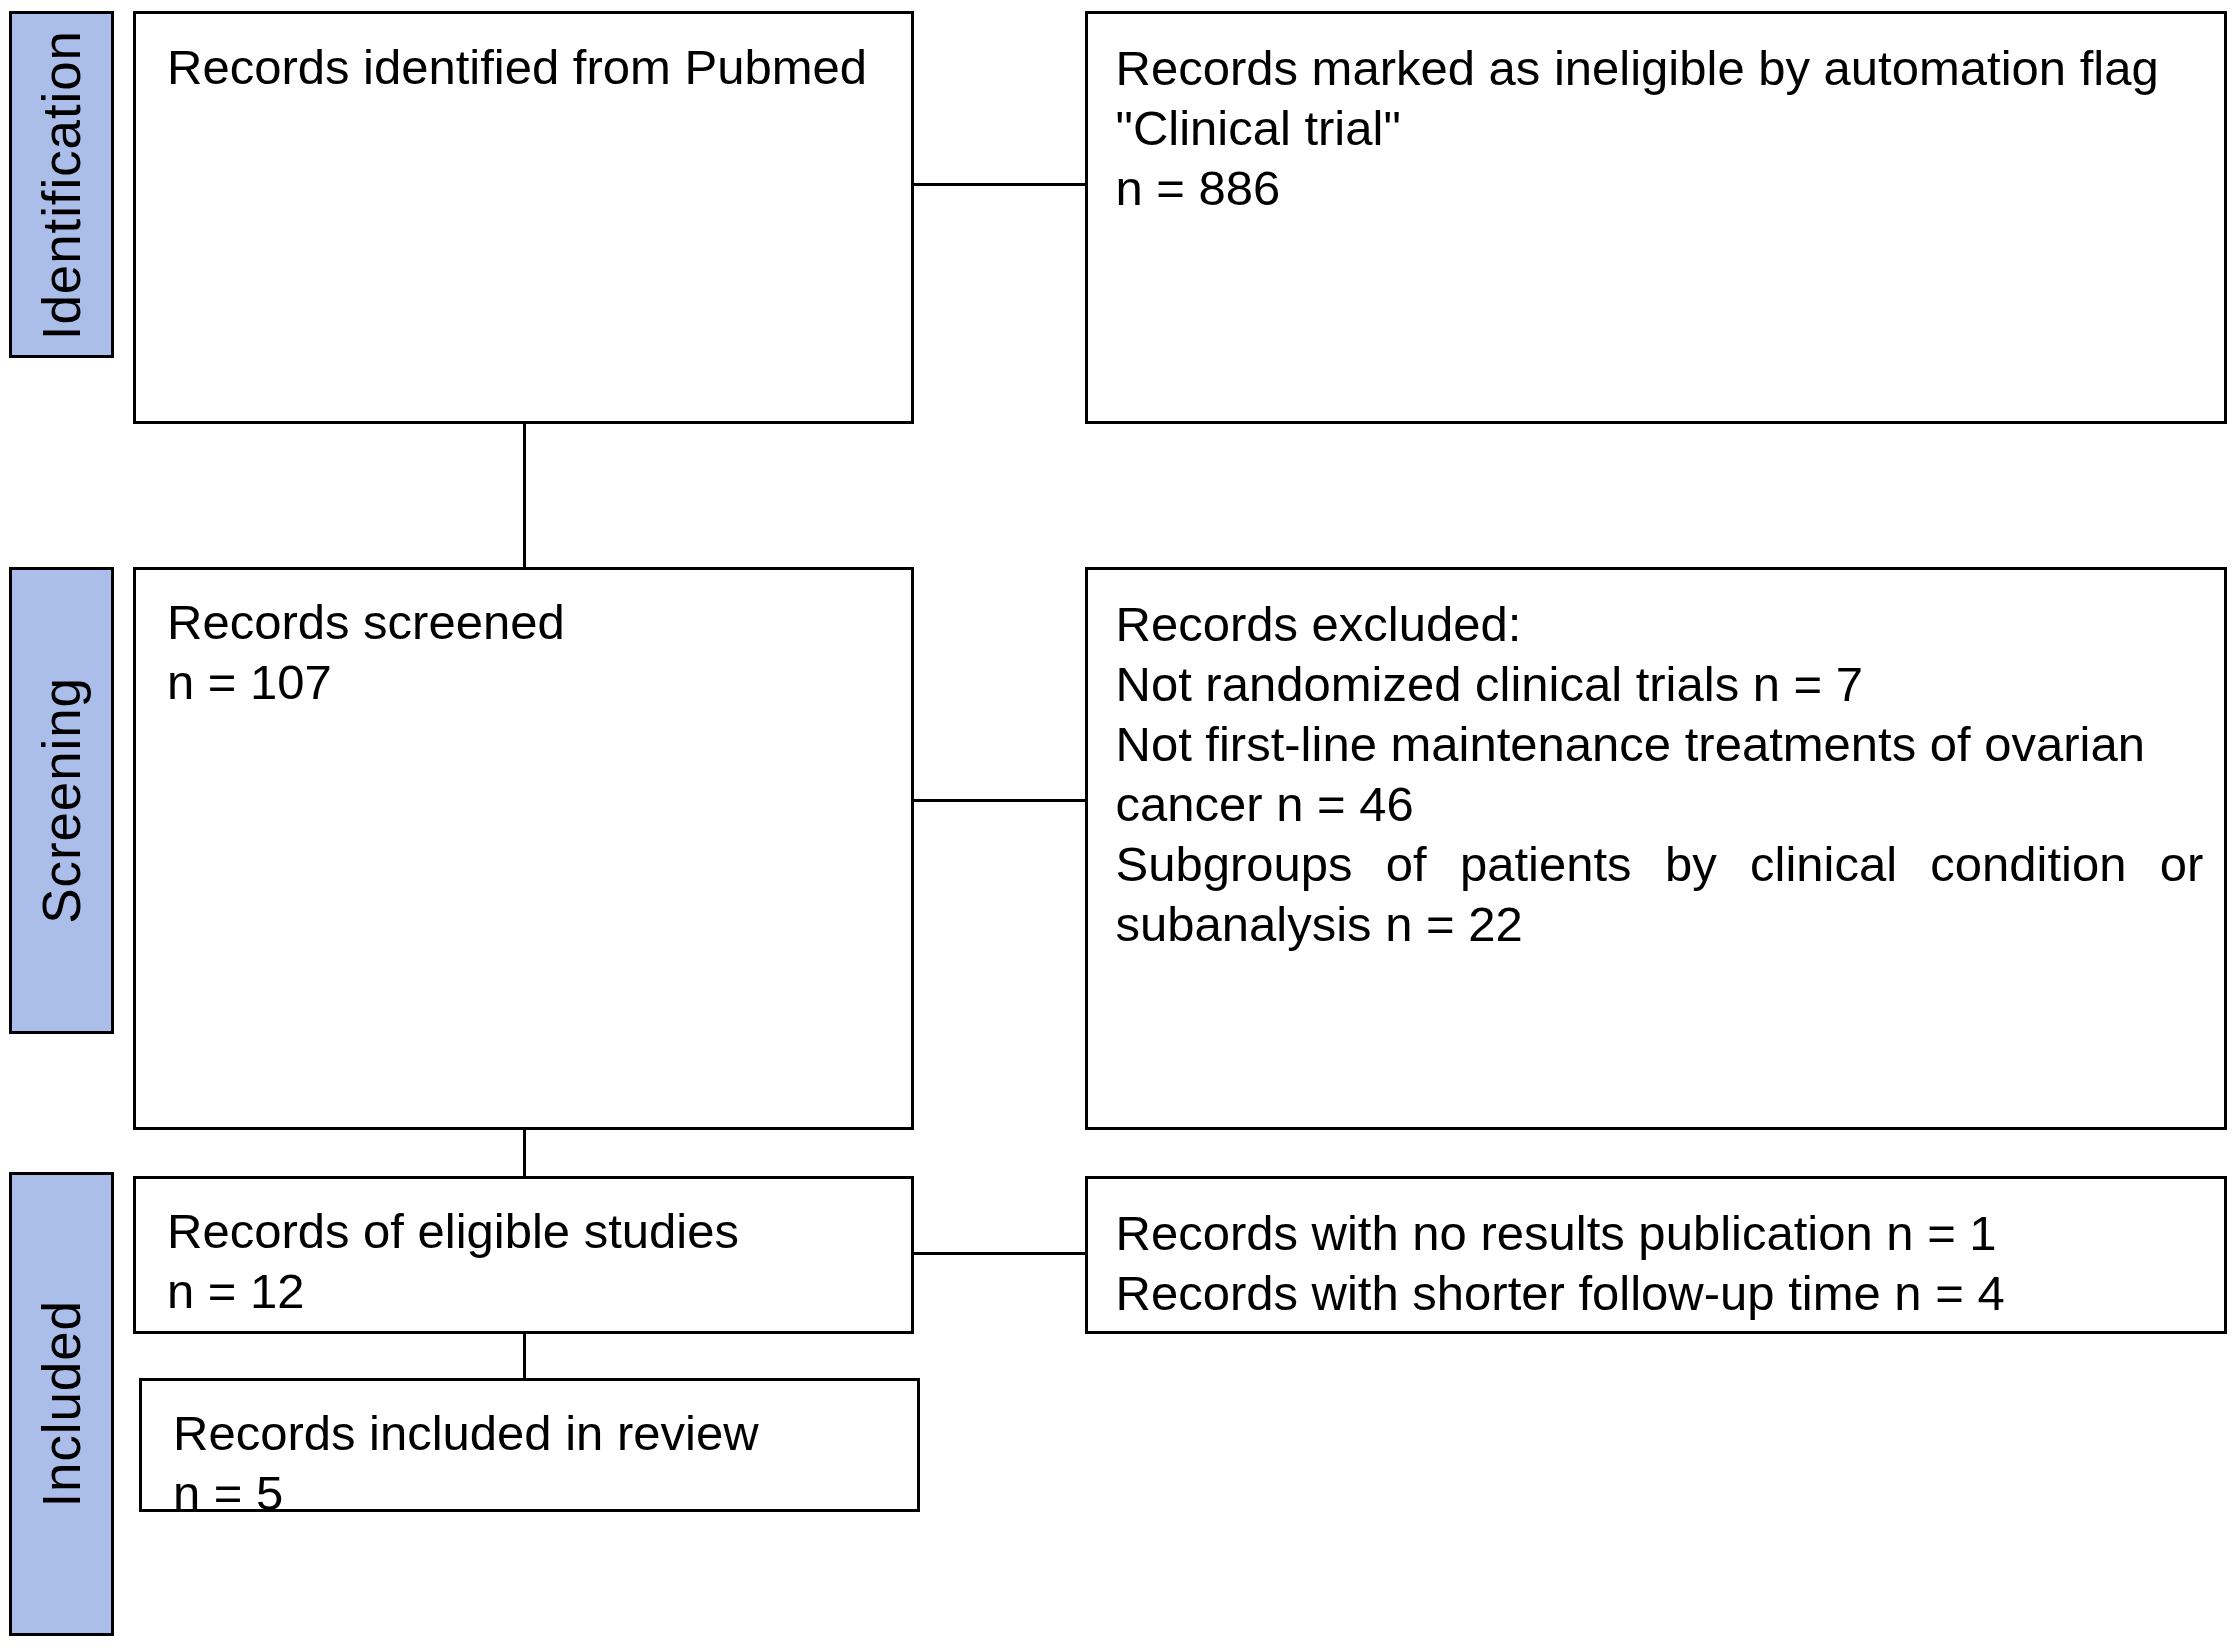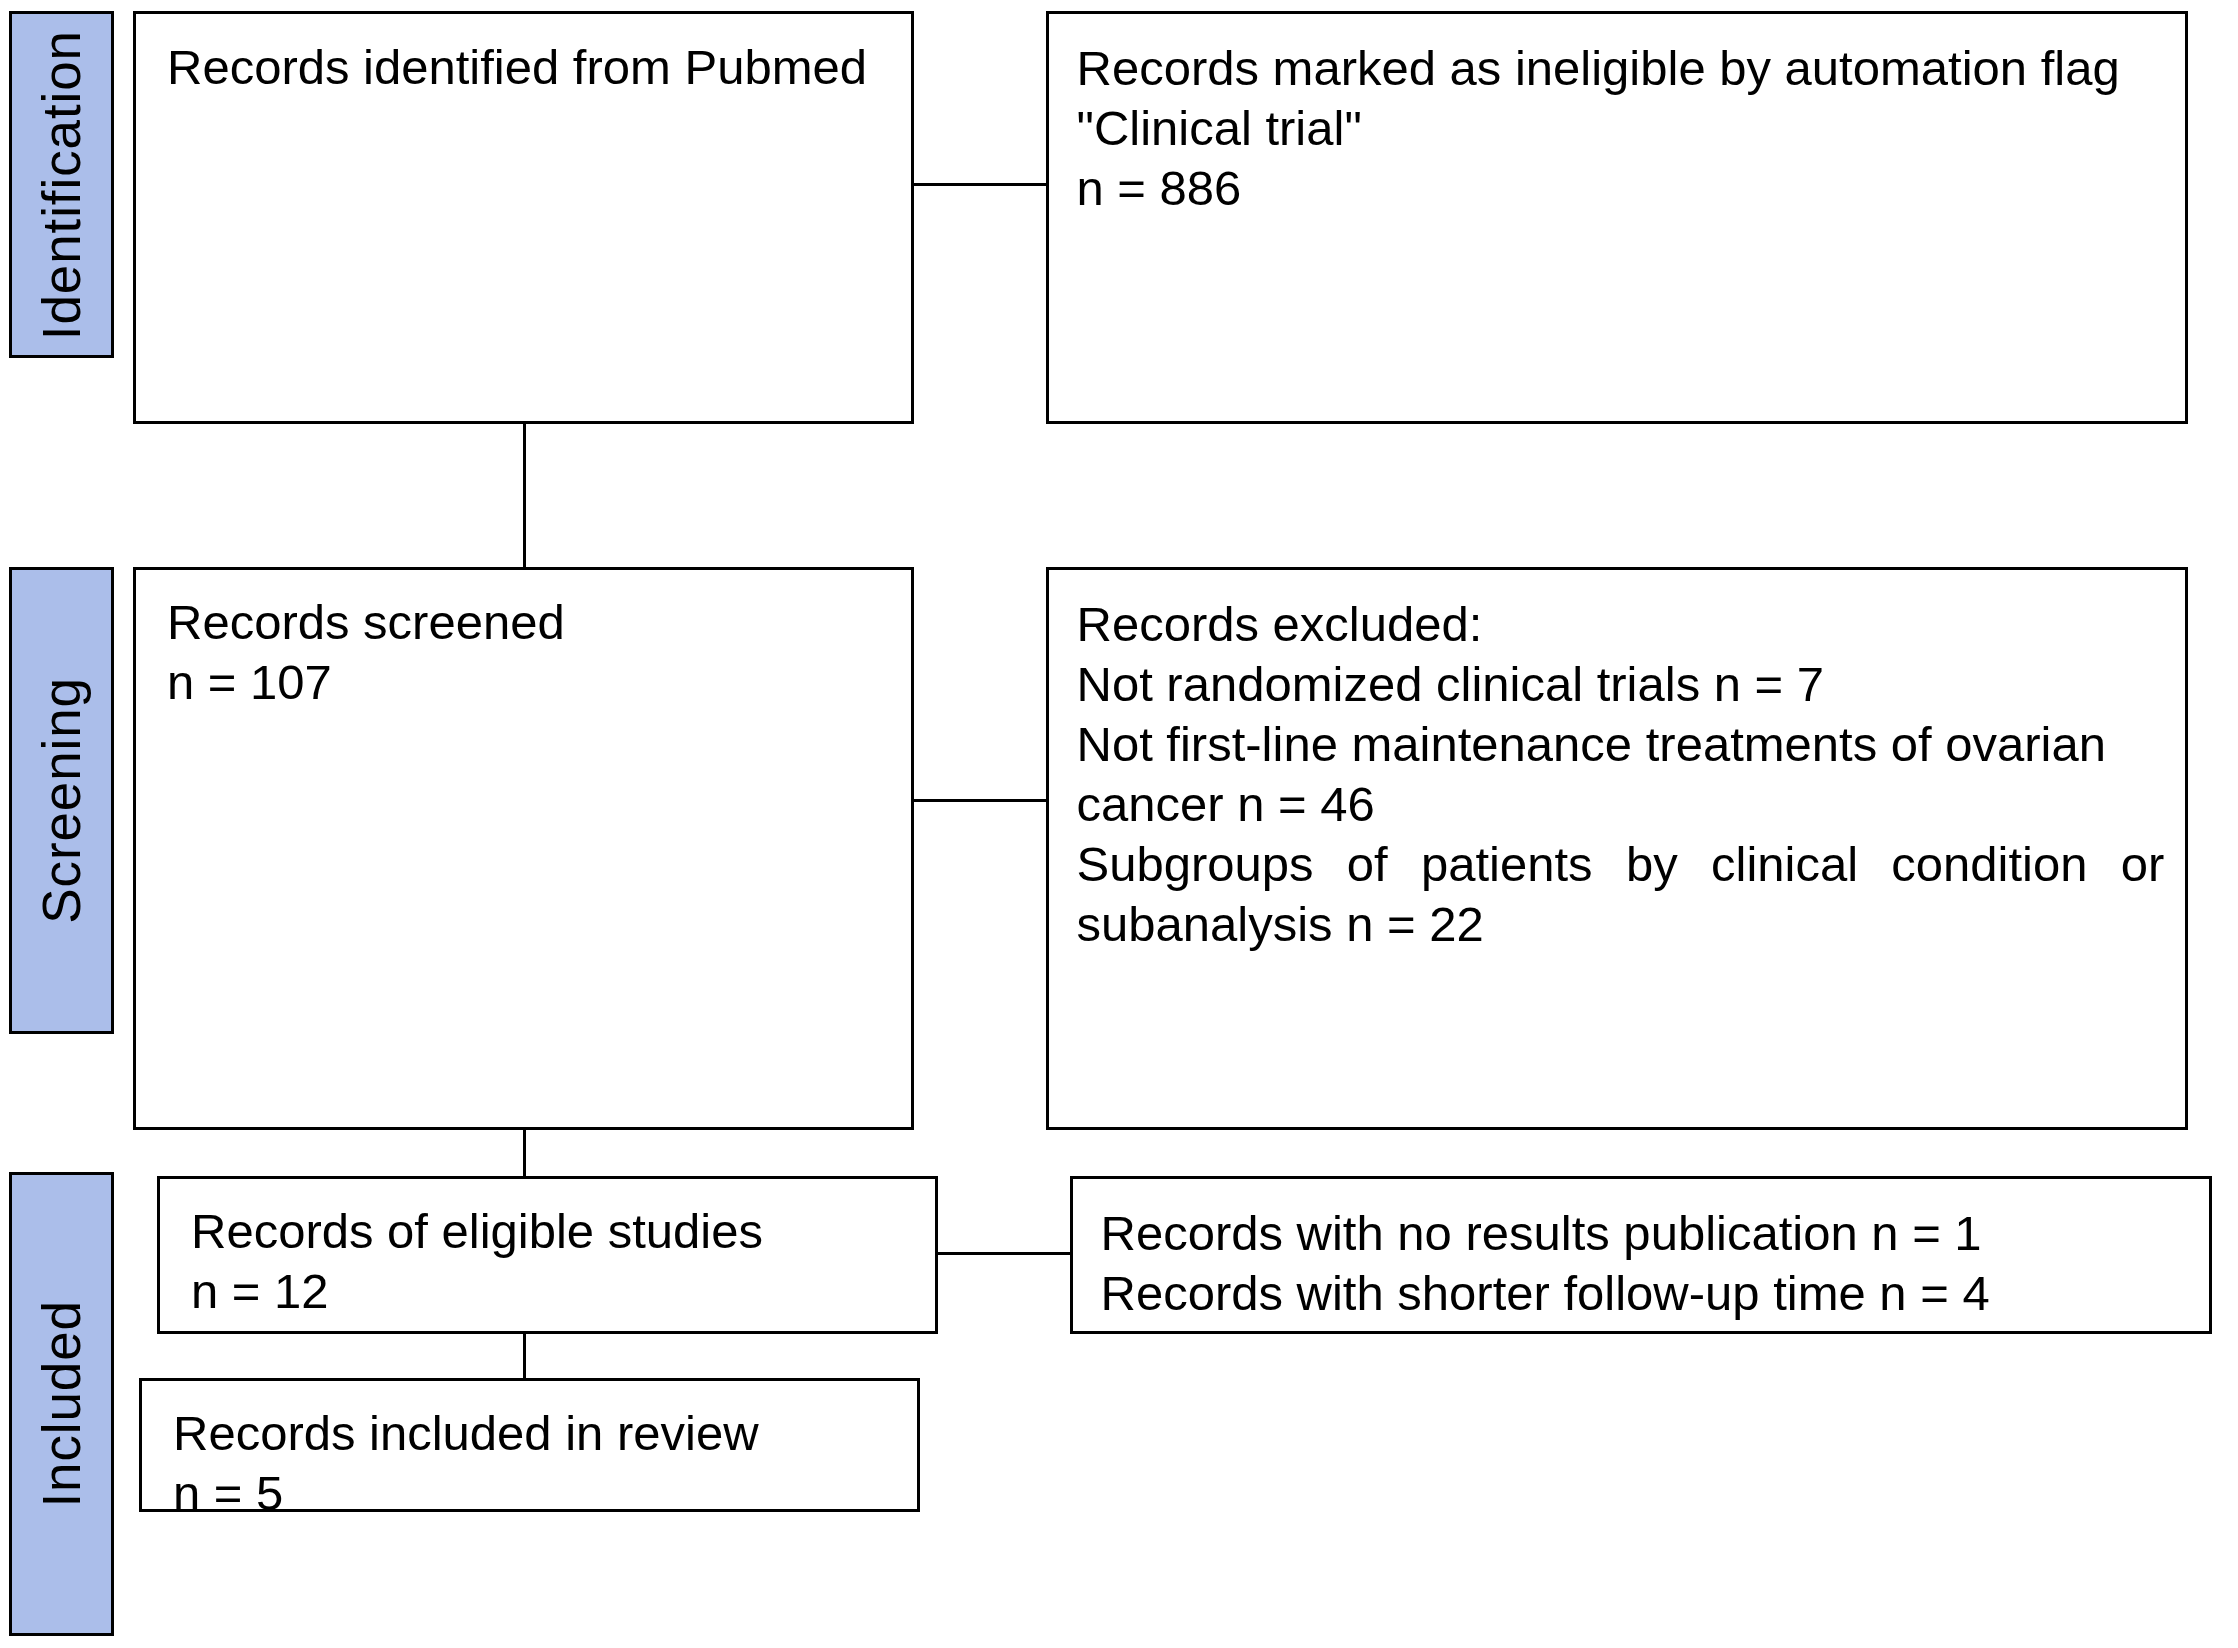--- a/index.html
+++ b/index.html
@@ -17,25 +17,25 @@
   
   .flow-box {
     position: absolute;
     background: #ffffff;
     border: 3.4px solid #000000;
     font-size: 49px;
     line-height: 60px;
     color: #000000;
   }
   .flow-box.left  { left: 133px;  width: 781px;  padding: 22.4px 24px 20.6px 31px; }
-  .flow-box.right { left: 1046px; width: 1142px; padding: 24px 20.6px 20.6px 27.5px; }
+  .flow-box.right { left: 1085px; width: 1142px; padding: 24px 20.6px 20.6px 27.5px; }
 
   .row1 { top: 11.2px;   height: 413px; }
   .row2 { top: 567px;  height: 563px; }
-  .row3 { top: 1176px; height: 158px; margin-left: 24px; }
+  .row3 { top: 1176px; height: 158px; }
   .row4 { top: 1378px; height: 134px; margin-left: 6px; }
 
   .line { white-space: nowrap; }
   .line.stretch { text-align: justify; text-align-last: justify; white-space: normal; }
 
   
   .stage-label {
     position: absolute;
     left: 8.6px;
     width: 105px;

